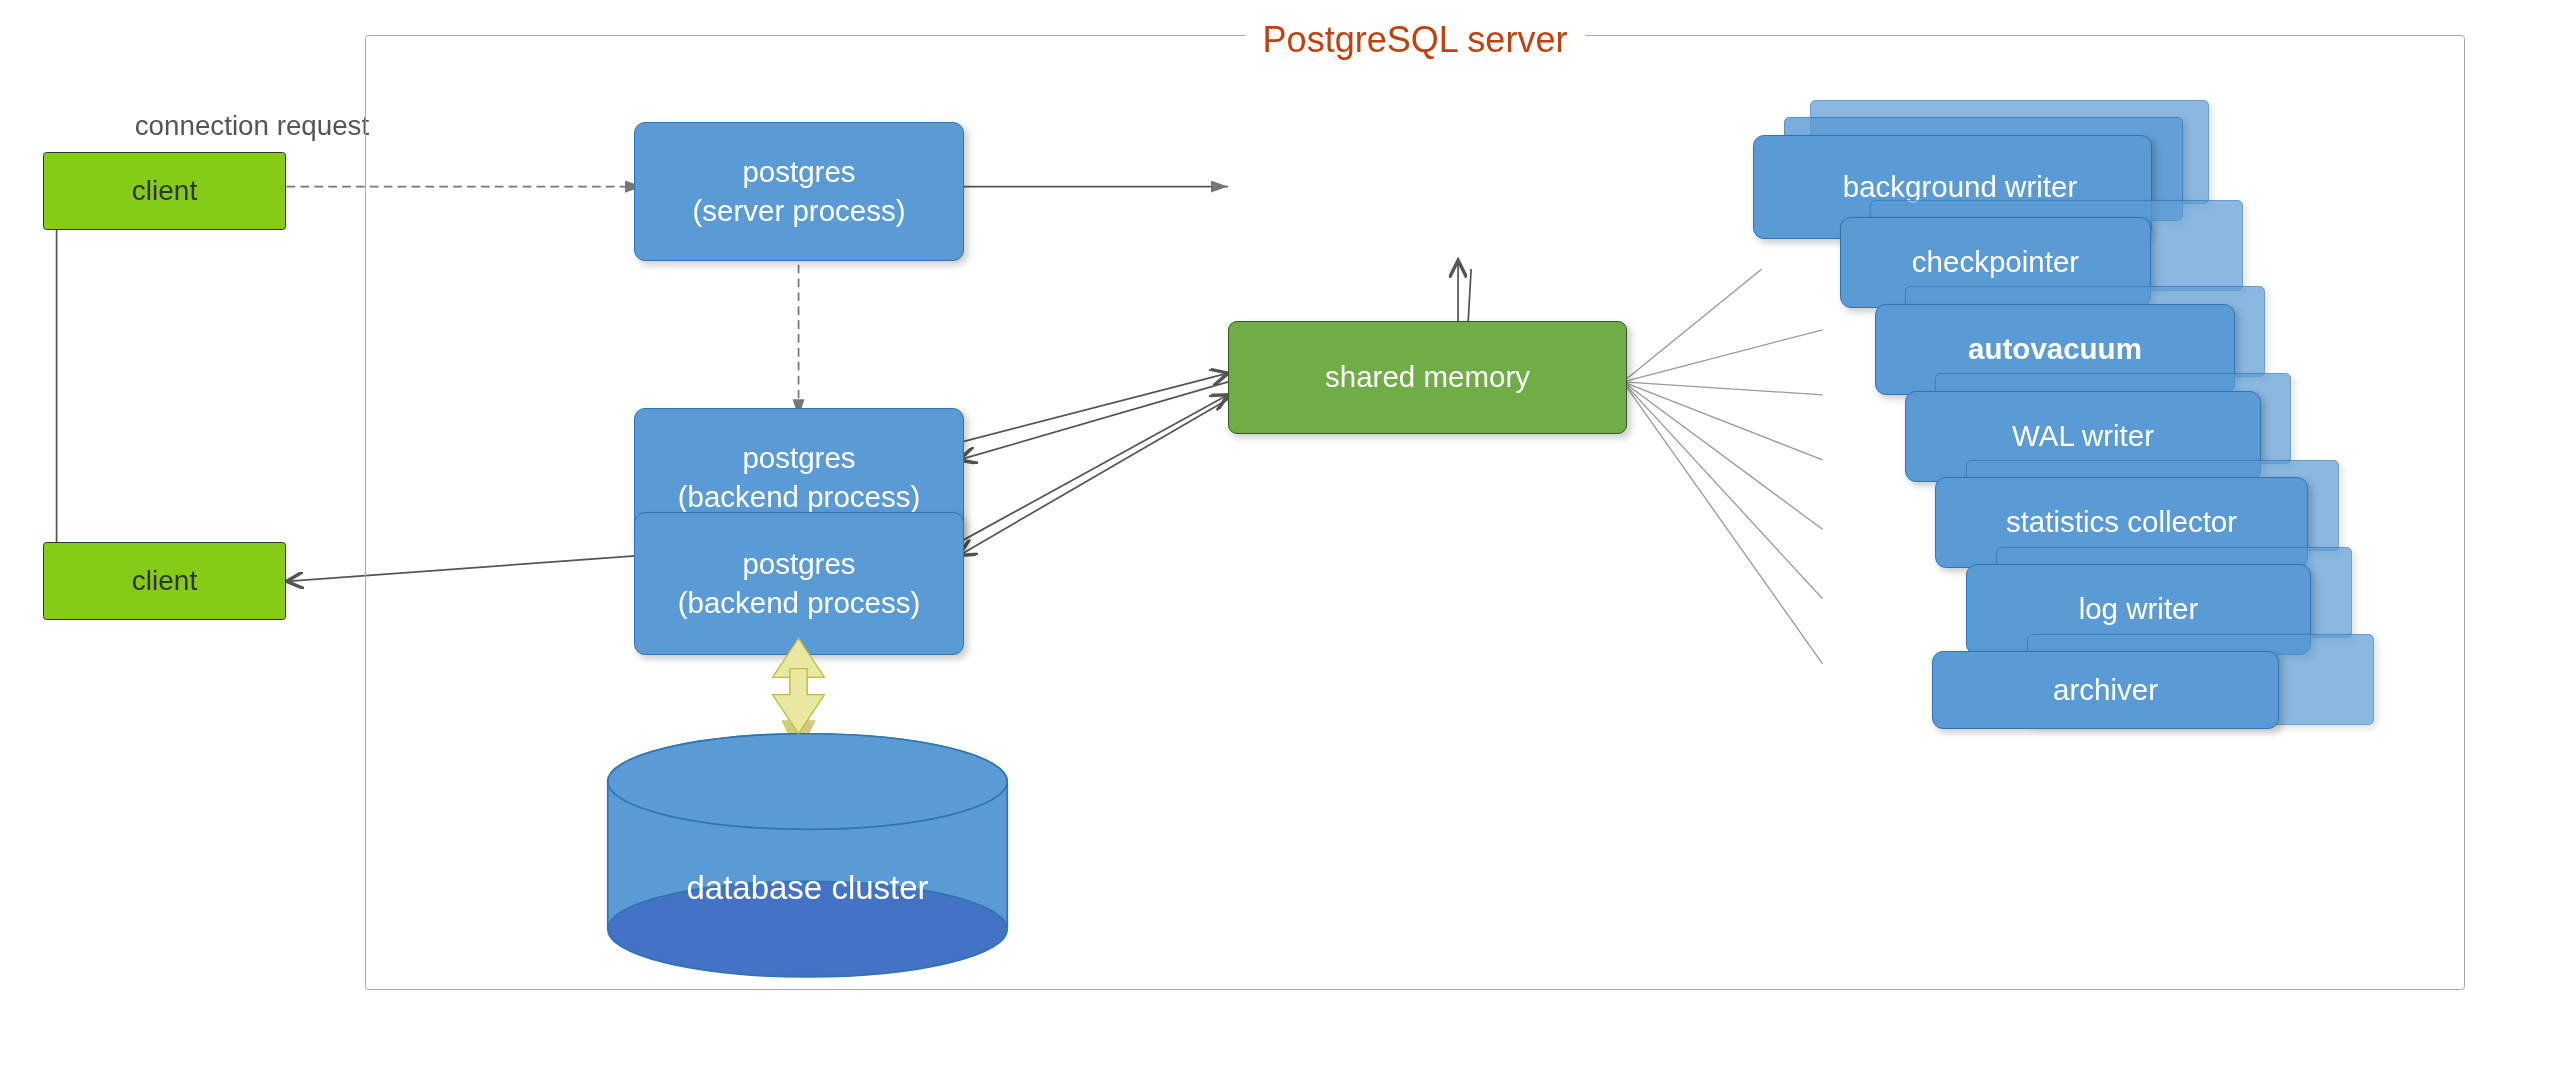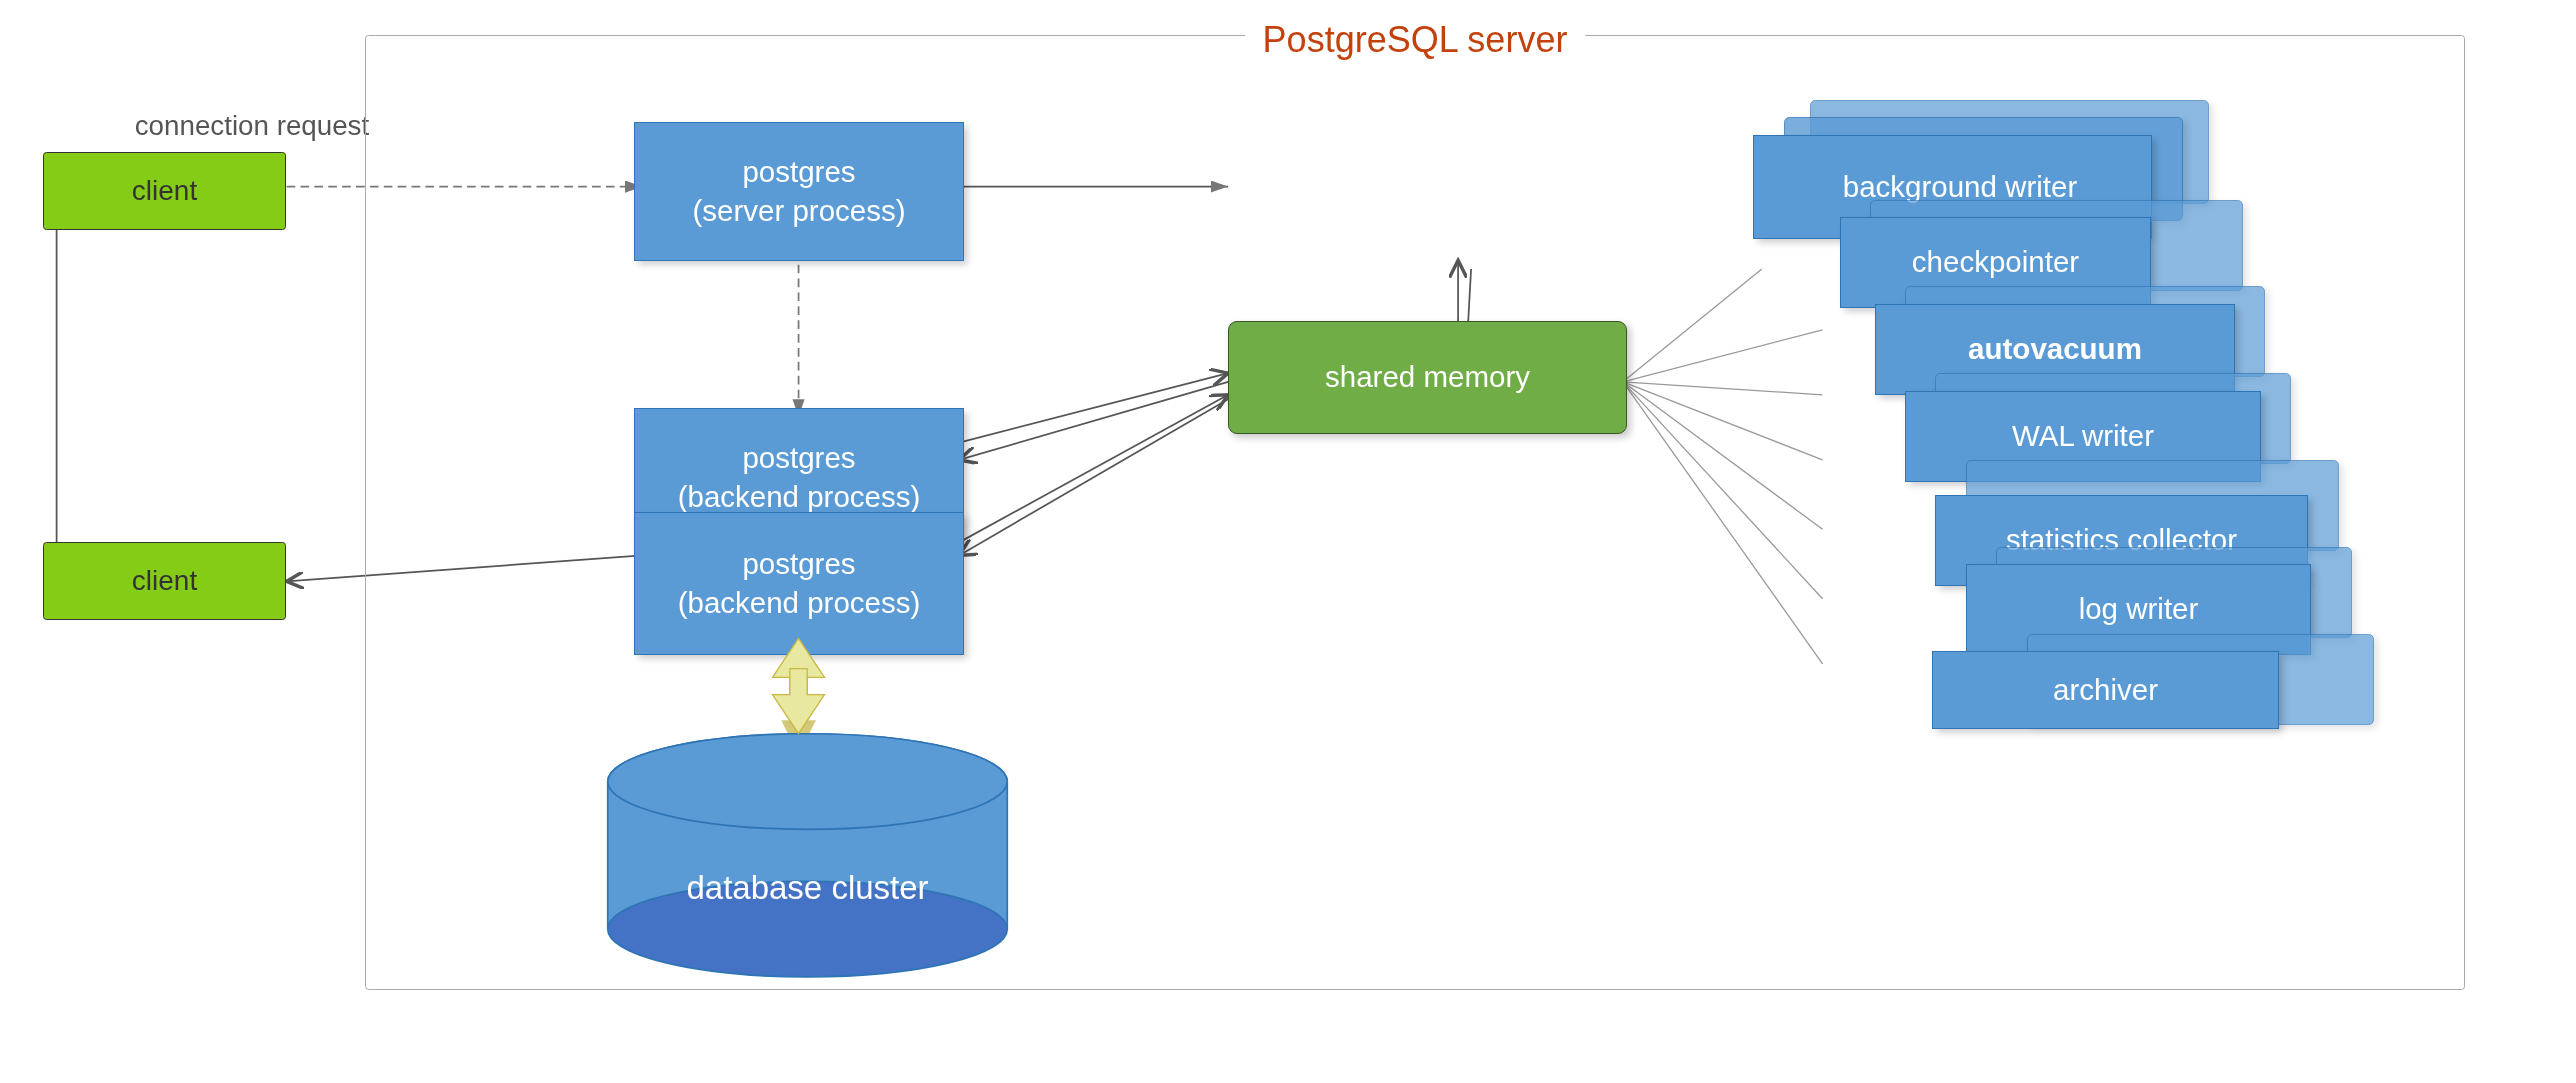--- a/index.html
+++ b/index.html
@@ -34,21 +34,21 @@
       white-space: nowrap;
       background: #fff;
       padding: 0 17.4px;
     }
 
     
     .blue-box {
       position: absolute;
       background: #5b9bd5;
       border: 1.7px solid #2e75b6;
-      border-radius: 0;
+      border-radius: 11px;
       color: white;
       font-size: 29.5px;
       display: flex;
       align-items: center;
       justify-content: center;
       text-align: center;
       line-height: 1.3;
       box-shadow: 3.5px 3.5px 7px rgba(0,0,0,0.2);
     }
 
@@ -205,21 +205,21 @@
 <div class="blue-box" style="left:1875px; top:304px; width:360px; height:91px;font-weight:bold;">
   <span>autovacuum</span>
 </div>
 
 <div class="stack-layer" style="left:1935px; top:373px; width:356px; height:91px; opacity:0.7;"></div>
 <div class="blue-box" style="left:1905px; top:391px; width:356px; height:91px;">
   <span>WAL writer</span>
 </div>
 
 <div class="stack-layer" style="left:1966px; top:460px; width:373px; height:91px; opacity:0.7;"></div>
-<div class="blue-box" style="left:1935px; top:477px; width:373px; height:91px;margin-top:18px;">
+<div class="blue-box" style="left:1935px; top:477px; width:373px; height:91px;">
   <span>statistics collector</span>
 </div>
 
 <div class="stack-layer" style="left:1996px; top:547px; width:356px; height:91px; opacity:0.7;"></div>
 <div class="blue-box" style="left:1966px; top:564px; width:345px; height:91px;">
   <span>log writer</span>
 </div>
 
 <div class="stack-layer" style="left:2027px; top:634px; width:347px; height:91px; opacity:0.7;"></div>
 <div class="blue-box" style="left:1932px; top:651px; width:347px; height:78px;">

